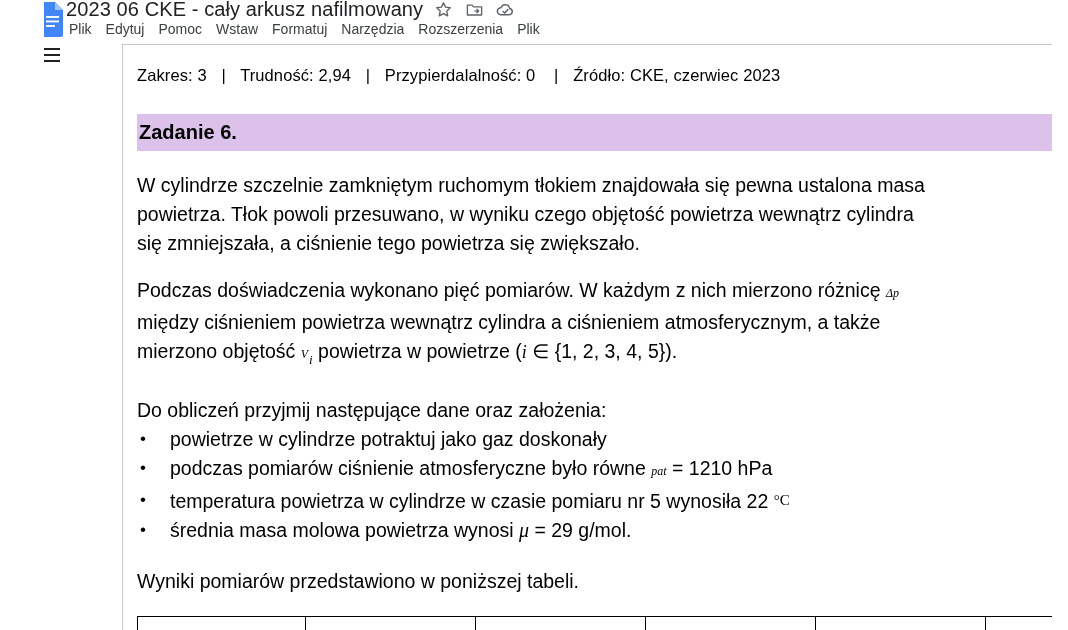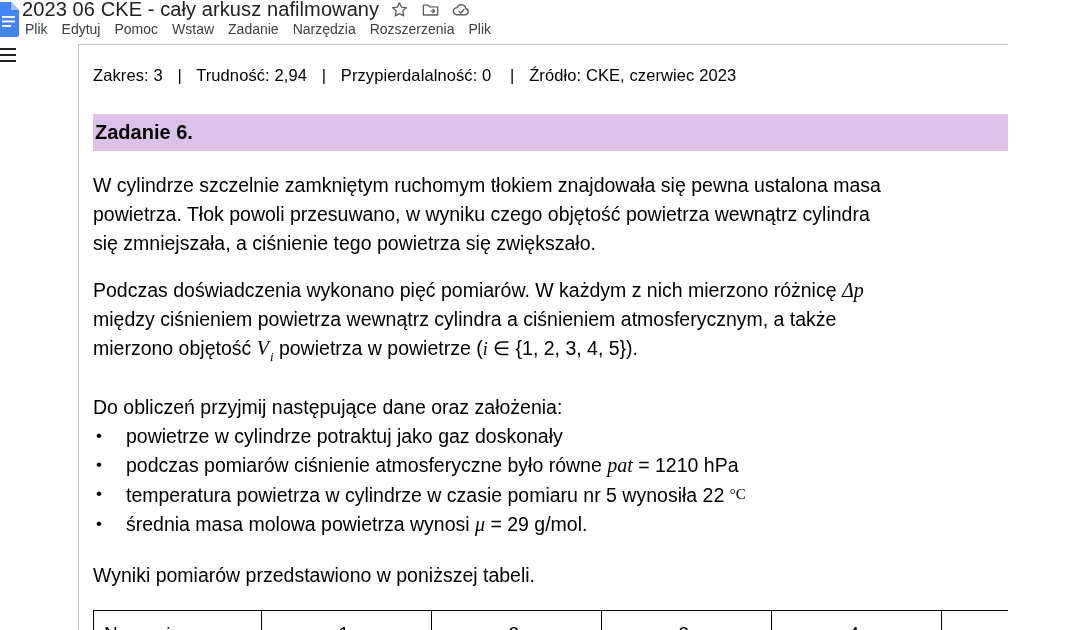--- a/index.html
+++ b/index.html
@@ -14,20 +14,21 @@
     font-family: "Liberation Sans", sans-serif;
     -webkit-font-smoothing: antialiased;
   }
 
   #app {
     position: relative;
     width: 1008px;
     height: 630px;
     overflow: hidden;
     background: #8b5cf6;
+    margin-left: 44px;
   }
 
   
   .docs-chrome {
     position: absolute;
     left: 0; top: 0;
     width: 1068px;
     height: 44px;
     background: #ffffff;
     z-index: 30;
@@ -184,21 +185,21 @@
     font-size: 17px;
     color: #000;
   }
 
   .closing { margin-top: 22px; white-space: nowrap; }
 
   
   .mathvar {
     font-family: "Liberation Serif", "DejaVu Serif", serif;
     font-style: italic;
-    font-size: 20px;
+    font-size: 12px;
   }
   .mathvar.small { font-size: 18px; }
   .sub {
     font-family: "Liberation Serif", "DejaVu Serif", serif;
     font-style: italic;
     font-size: 13px;
     vertical-align: -6px;
     padding-left: 1px;
   }
   .degc {
@@ -275,21 +276,21 @@
           <path d="M9.3 14.2 l1.9 1.9 3.6-4.1"></path>
         </svg>
       </span>
     </div>
 
     <div class="menu-bar">
       <div class="menu-item">Plik</div>
       <div class="menu-item">Edytuj</div>
       <div class="menu-item">Pomoc</div>
       <div class="menu-item">Wstaw</div>
-      <div class="menu-item">Zadanie</div>
+      <div class="menu-item">Formatuj</div>
       <div class="menu-item">Narzędzia</div>
       <div class="menu-item">Rozszerzenia</div>
       <div class="menu-item">Plik</div>
     </div>
   </div>
 
   <div class="outline-toggle">
     <span></span>
     <span></span>
     <span></span>

